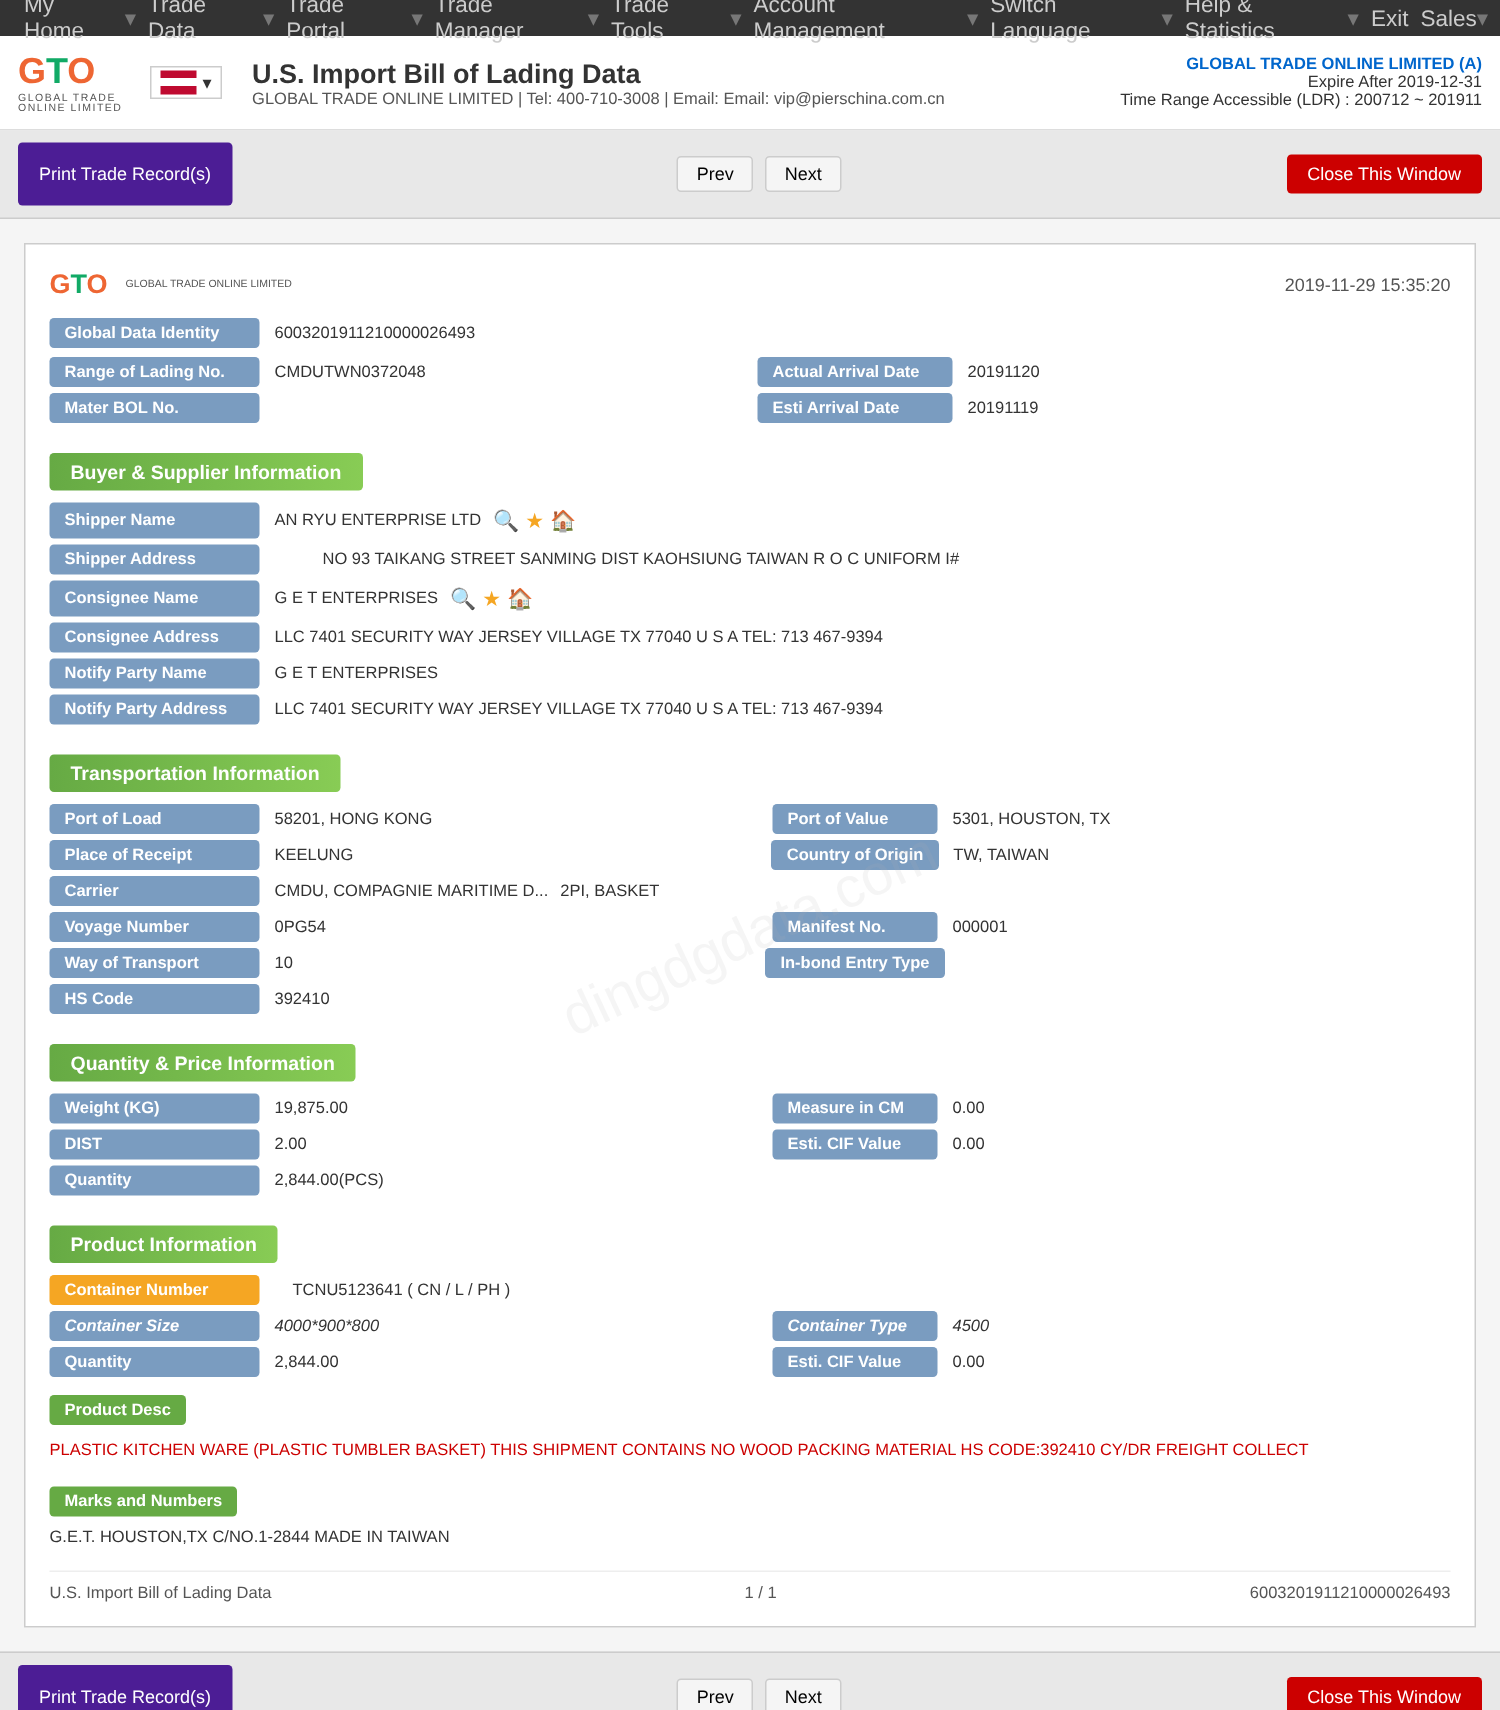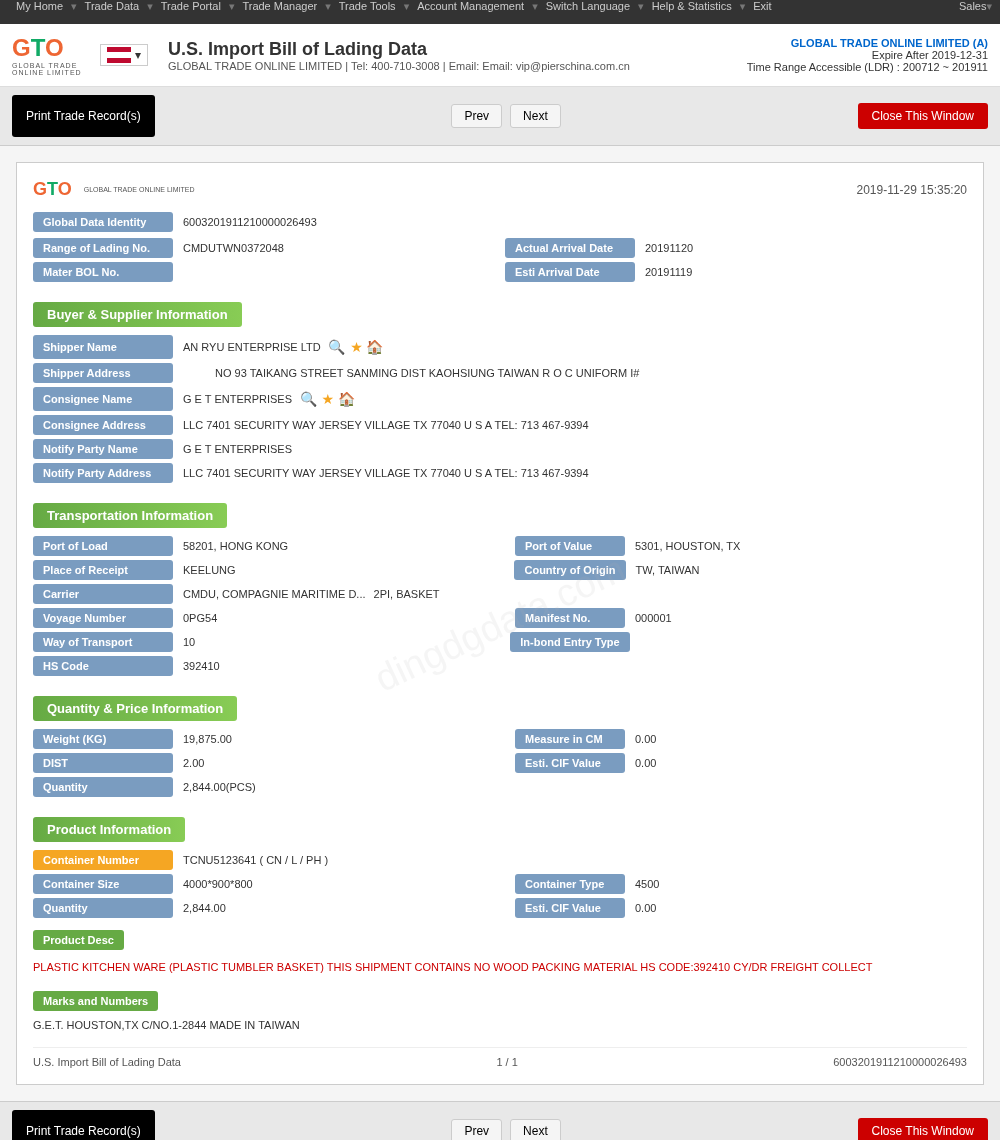--- a/index.html
+++ b/index.html
@@ -1,39 +1,39 @@
 <!DOCTYPE html>
 <html><head>
   <meta charset="utf-8">
   <style>
     * { box-sizing: border-box; margin: 0; padding: 0; }
     body { font-family: Arial, sans-serif; font-size: 12px; background: #f0f0f0; color: #333; width: 1000px; }
 
     
-    .top-nav { background: #333; color: #fff; display: flex; align-items: flex-start; padding: 0 8px; height: 24px; font-size: 11px; }
+    .top-nav { background: #333; color: #fff; display: flex; align-items: center; padding: 0 8px; height: 24px; font-size: 15px; }
     .top-nav .nav-item { padding: 0 8px; cursor: pointer; color: #ccc; }
     .top-nav .spacer { flex: 1; }
     .top-nav .sales { color: #ccc; }
 
     
     .header-bar { background: #fff; border-bottom: 1px solid #ddd; display: flex; align-items: center; padding: 6px 12px; }
     .logo-area { display: flex; align-items: center; gap: 8px; }
     .logo-box { width: 80px; height: 50px; display: flex; align-items: center; justify-content: center; }
     .flag-area { display: flex; align-items: center; gap: 4px; border: 1px solid #ccc; padding: 2px 6px; cursor: pointer; }
     .flag { width: 24px; height: 16px; background: linear-gradient(to bottom, #bf0a30 33%, #fff 33%, #fff 66%, #bf0a30 66%); position: relative; overflow: hidden; }
     .title-area { flex: 1; padding-left: 20px; }
     .title-area h2 { font-size: 18px; color: #333; }
     .title-area .subtitle { font-size: 11px; color: #555; }
     .account-info { text-align: right; font-size: 11px; }
     .account-info .company { color: #0066cc; font-weight: bold; }
     .account-info .expire { color: #333; }
 
     
     .toolbar { background: #e8e8e8; border-bottom: 1px solid #ccc; padding: 8px 12px; display: flex; align-items: center; gap: 8px; }
-    .btn-print { background: #000000; color: #fff; border: none; padding: 14px 14px; border-radius: 3px; cursor: pointer; font-size: 12px; }
+    .btn-print { background: #4c1d95; color: #fff; border: none; padding: 14px 14px; border-radius: 3px; cursor: pointer; font-size: 12px; }
     .btn-nav { background: #f5f5f5; border: 1px solid #ccc; padding: 4px 12px; border-radius: 3px; cursor: pointer; font-size: 12px; }
     .spacer-flex { flex: 1; }
     .btn-close { background: #cc0000; color: #fff; border: none; padding: 6px 14px; border-radius: 3px; cursor: pointer; font-size: 12px; }
 
     
     .main-content { background: #f5f5f5; padding: 16px; }
     .record-card { background: #fff; border: 1px solid #ccc; padding: 16px; margin-bottom: 0; }
 
     
     .record-header { display: flex; justify-content: space-between; align-items: center; margin-bottom: 12px; }
@@ -319,27 +319,27 @@
     
     <div class="field-row" style="margin-bottom:8px;">
       <div class="field-label">Quantity</div>
       <div class="field-value">2,844.00(PCS)</div>
     </div>
 
     
     <div class="section-header">Product Information</div>
 
     
-    <div class="field-row" style="margin-bottom:4px;">
+    <div class="field-row" style="margin-bottom:4px;gap:12px;">
       <div class="container-label">Container Number</div>
       <div class="field-value">TCNU5123641 ( CN / L / PH )</div>
     </div>
 
     
-    <div class="field-row" style="margin-bottom:4px;">
+    <div class="field-row" style="margin-bottom:4px;font-style:italic;">
       <div class="field-label">Container Size</div>
       <div class="field-value">4000*900*800</div>
       <div class="field-label" style="min-width:110px;">Container Type</div>
       <div class="field-value">4500</div>
     </div>
 
     
     <div class="field-row" style="margin-bottom:4px;">
       <div class="field-label">Quantity</div>
       <div class="field-value">2,844.00</div>

